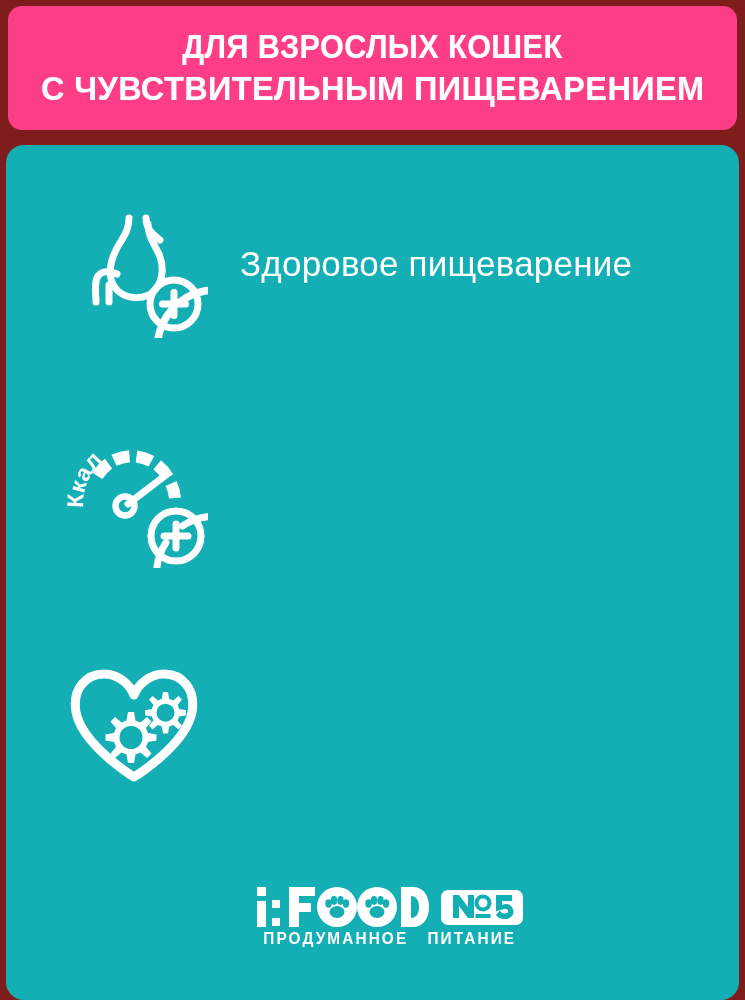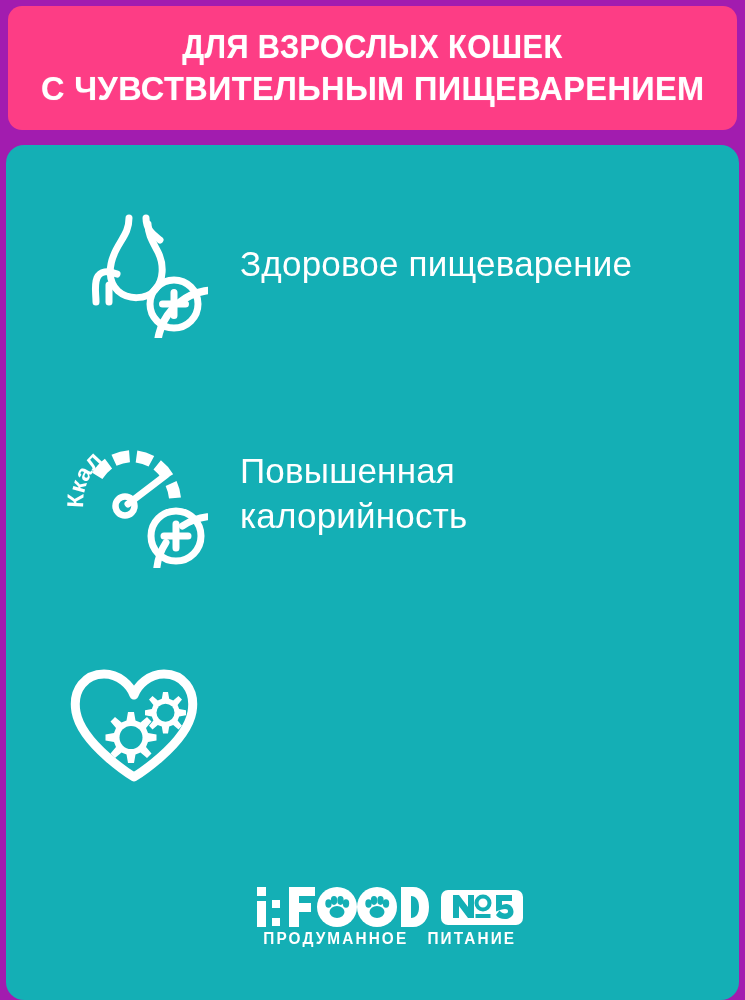--- a/index.html
+++ b/index.html
@@ -7,21 +7,21 @@
   html, body {
     width:745px; height:1000px;
     background:#ffffff;
     font-family:"Liberation Sans", sans-serif;
     overflow:hidden;
   }
 
   .canvas {
     position:relative;
     width:745px; height:1000px;
-    background:#a21caf;
+    background:#7f1d1d;
   }
 
   
   .header-banner {
     position:absolute;
     left:8px; top:6px;
     width:729px; height:124px;
     background:#fd3d85;
     border-radius:14px;
     display:flex;
@@ -186,22 +186,20 @@
             <circle cx="65" cy="86" r="9.5" stroke="#ffffff" stroke-width="6.5" fill="none"></circle>
 
             <text font-family="Liberation Sans, sans-serif" font-size="23" font-weight="700" fill="#ffffff">
               <textPath href="#kkal-arc" startOffset="4">Ккал</textPath>
             </text>
 
             <circle cx="116" cy="116" r="25" stroke="#ffffff" stroke-width="7" fill="none"></circle>
             <path d="M116 104 L116 128 M104 116 L128 116" stroke="#ffffff" stroke-width="7" stroke-linecap="round"></path>
           </svg>
         </div>
-        <div class="benefit-label">Повышенная
-калорийность</div>
       </div>
 
       <div class="benefit-row r3">
         <div class="benefit-icon">
           <svg width="148" height="148" viewBox="0 0 148 148" fill="none">
 
             <path d="M74 127 C74 127 22 95 16 62 C12 39 26 24 44 24 C59 24 70 35 74 45
                      C78 35 89 24 104 24 C122 24 136 39 132 62 C126 95 74 127 74 127 Z" stroke="#ffffff" stroke-width="9" fill="none" stroke-linejoin="round" stroke-linecap="round"></path>
 
             <g fill="#ffffff">

